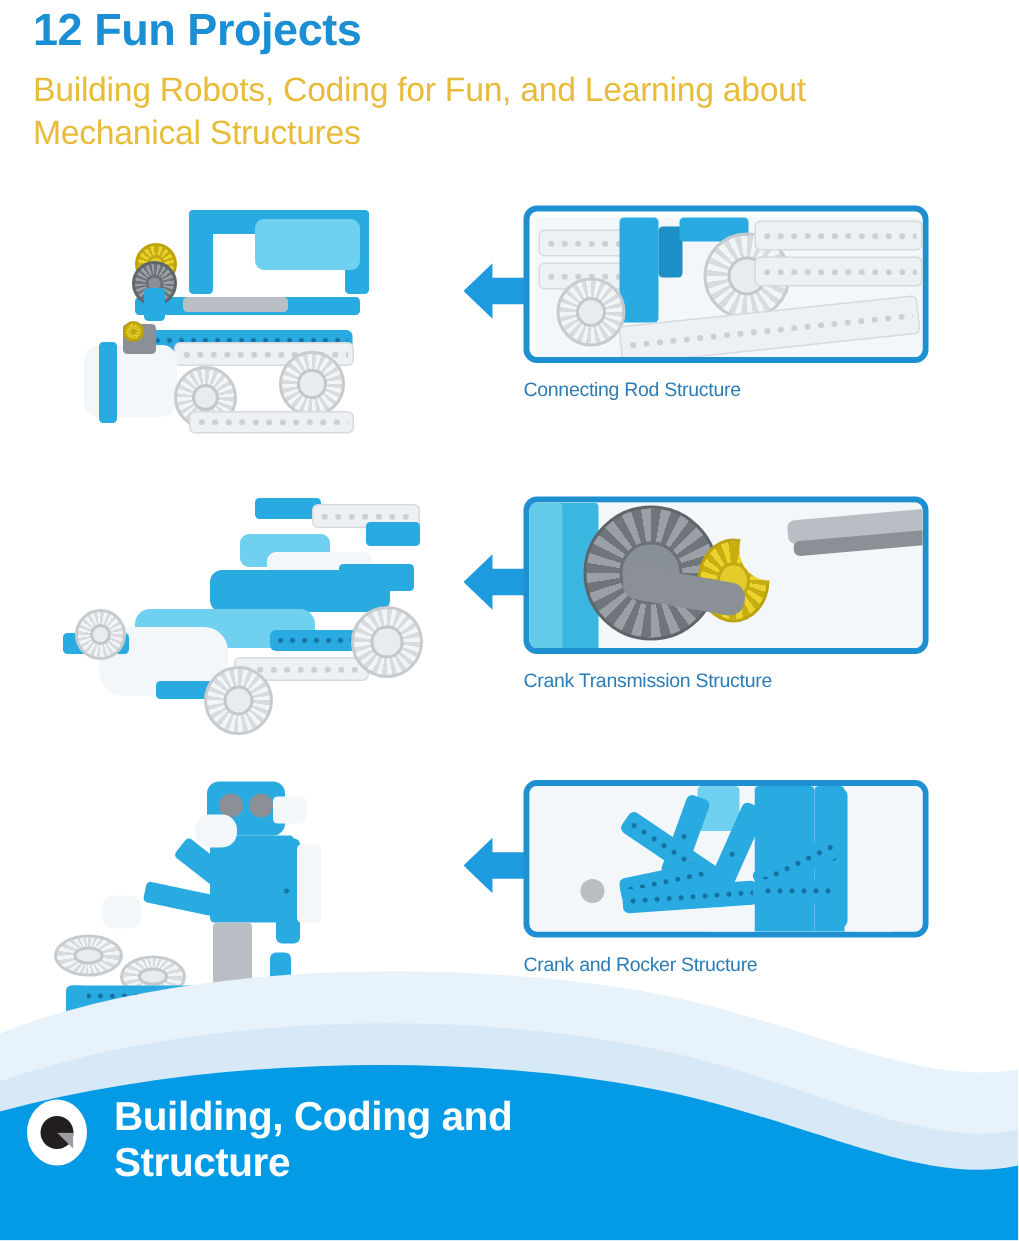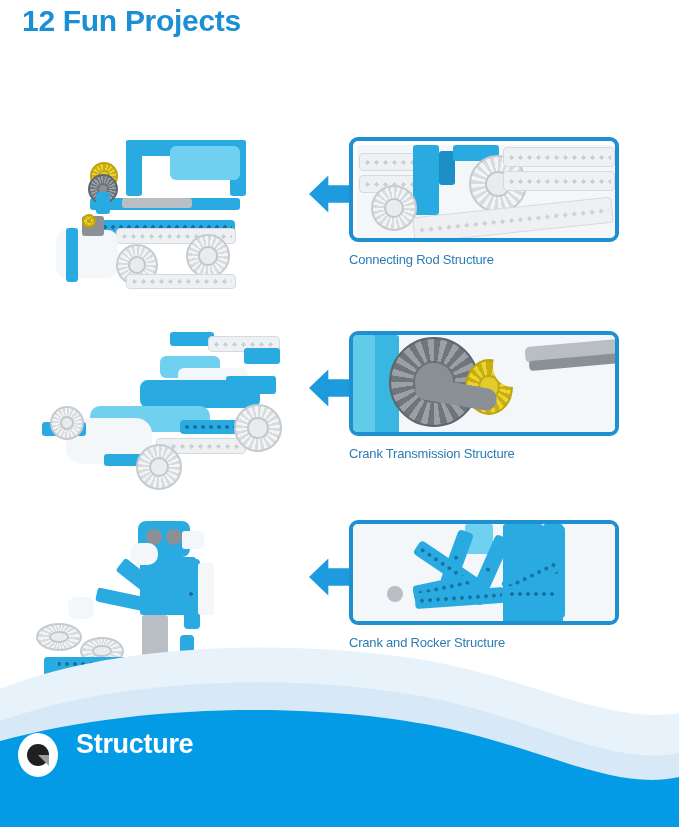--- a/index.html
+++ b/index.html
@@ -175,20 +175,21 @@
     font-weight: bold;
     line-height: 1.16;
     letter-spacing: -0.3px;
   }
 </style>
 </head>
 <body>
 
 <div class="header">
   <div class="main-title">12 Fun Projects</div>
+  <div class="sub-title">Building Robots, Coding for Fun, and Learning about Mechanical Structures</div>
 </div>
 
 <div class="section sec-1">
 
   <div class="photo-pane">
 
     <div class="brick c-blue" style="left:96px;top:8px;width:120px;height:16px;"></div>
     <div class="brick c-blue" style="left:96px;top:8px;width:16px;height:56px;"></div>
     <div class="brick c-blue" style="left:200px;top:8px;width:16px;height:56px;"></div>
     <div class="brick c-blue-l" style="left:140px;top:14px;width:70px;height:34px;border-radius:6px;"></div>
@@ -336,16 +337,17 @@
 <div class="banner">
   <svg width="679" height="120" viewBox="0 0 679 120" preserveAspectRatio="none" style="position:absolute;left:0;top:0;">
     <path d="M0,34 C140,-4 320,-6 450,22 C548,44 616,84 679,70 L679,120 L0,120 Z" fill="#039be5"></path>
   </svg>
   <div class="banner-inner">
     <div class="eye-icon">
       <div class="pupil"></div>
       <div class="wedge"></div>
     </div>
     <div class="banner-text">
+      <div>Building, Coding and</div>
       <div>Structure</div>
     </div>
   </div>
 </div>
 
 </body></html>

